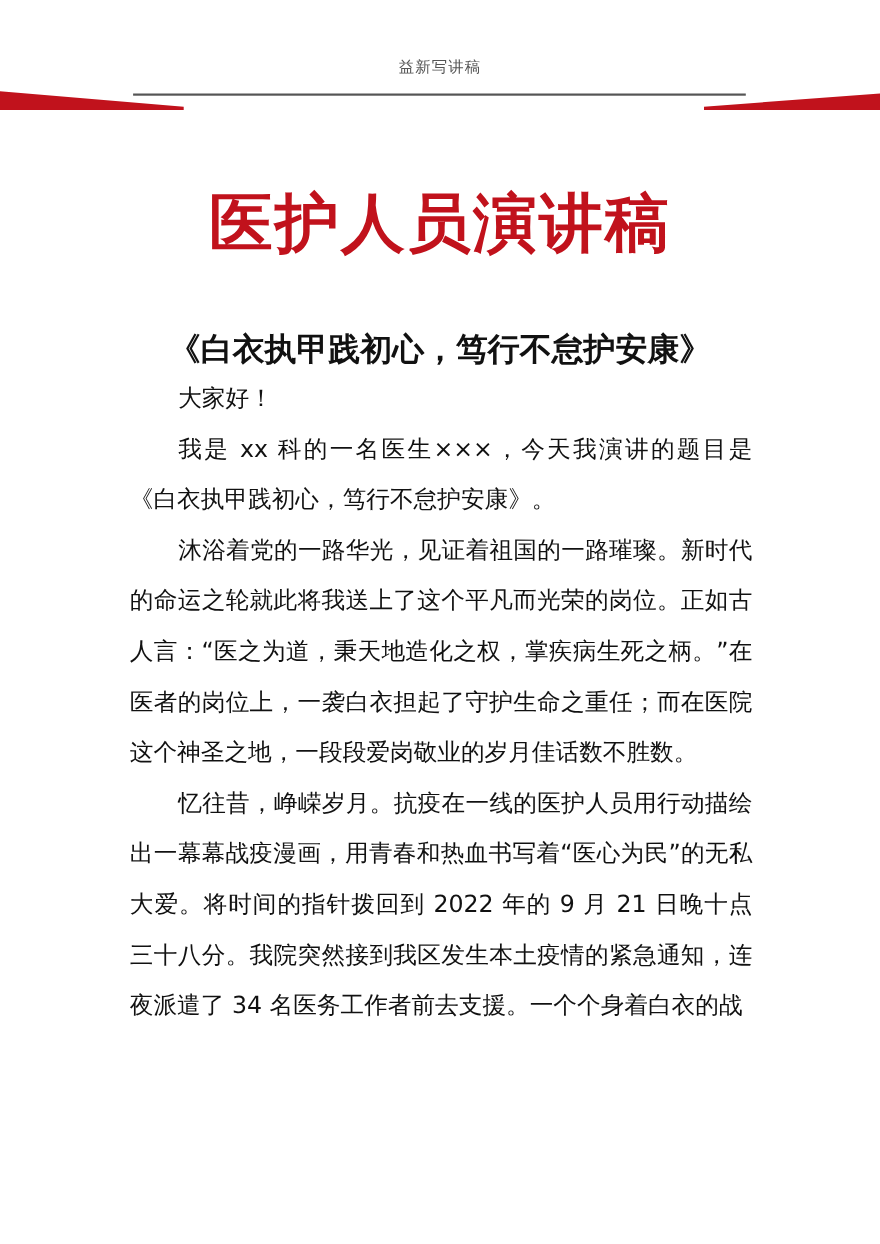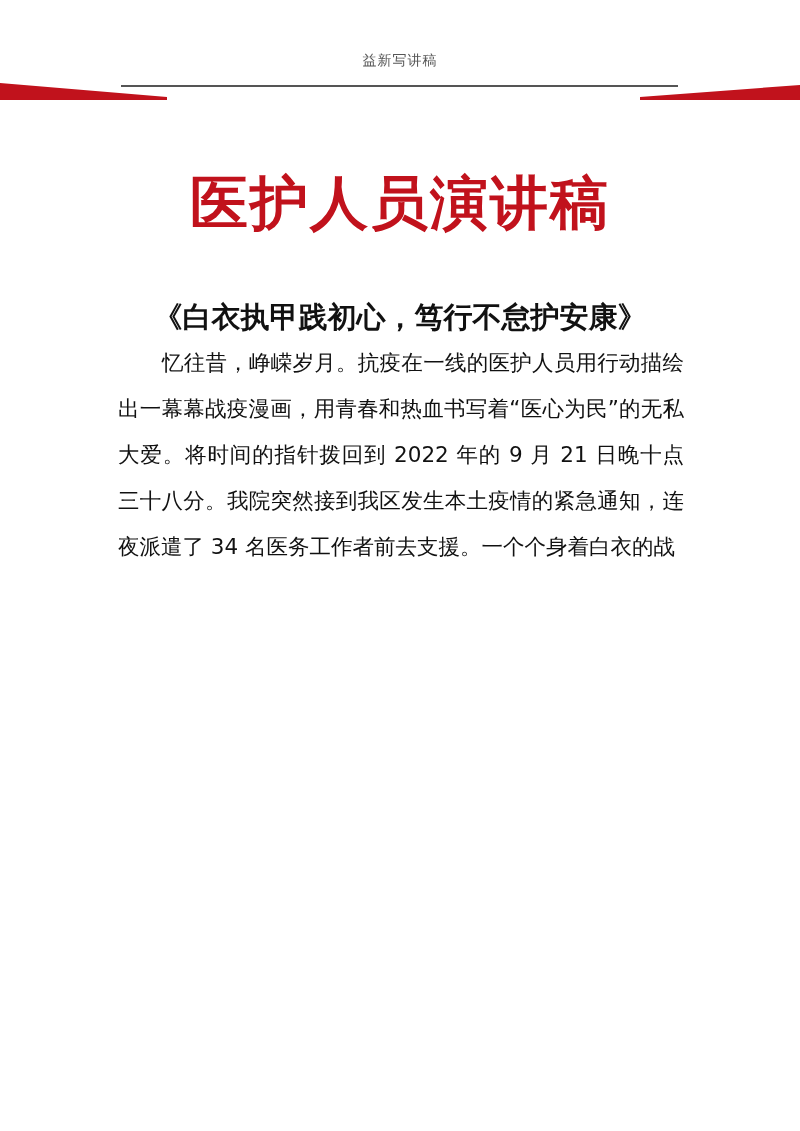--- a/index.html
+++ b/index.html
@@ -28,16 +28,19 @@
     <polygon points="640,97 800,85 800,100 640,100" fill="#c1121c"></polygon>
   </svg>
 
   <div class="header-text">益新写讲稿</div>
   <div class="header-rule"></div>
 
   <h1 class="main-title" style="margin:0;">医护人员演讲稿</h1>
   <h2 class="sub-title" style="margin:0;">《白衣执甲践初心，笃行不怠护安康》</h2>
 
   <div class="body">
+    <p class="indent">大家好！</p>
+    <p class="indent">我是 xx 科的一名医生×××，今天我演讲的题目是《白衣执甲践初心，笃行不怠护安康》。</p>
+    <p class="indent">沐浴着党的一路华光，见证着祖国的一路璀璨。新时代的命运之轮就此将我送上了这个平凡而光荣的岗位。正如古人言：“医之为道，秉天地造化之权，掌疾病生死之柄。”在医者的岗位上，一袭白衣担起了守护生命之重任；而在医院这个神圣之地，一段段爱岗敬业的岁月佳话数不胜数。</p>
     <p class="indent">忆往昔，峥嵘岁月。抗疫在一线的医护人员用行动描绘出一幕幕战疫漫画，用青春和热血书写着“医心为民”的无私大爱。将时间的指针拨回到 2022 年的 9 月 21 日晚十点三十八分。我院突然接到我区发生本土疫情的紧急通知，连夜派遣了 34 名医务工作者前去支援。一个个身着白衣的战</p>
   </div>
 
 </div>
 
 </body></html>

